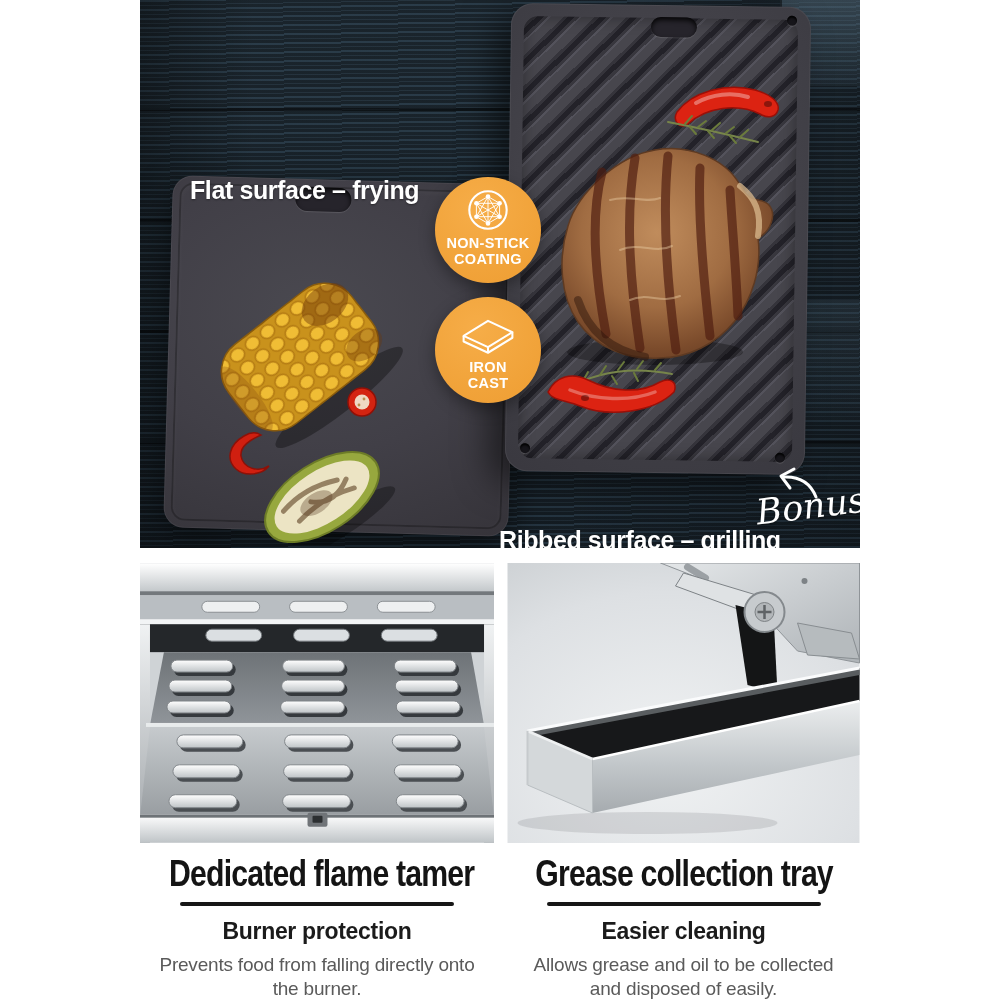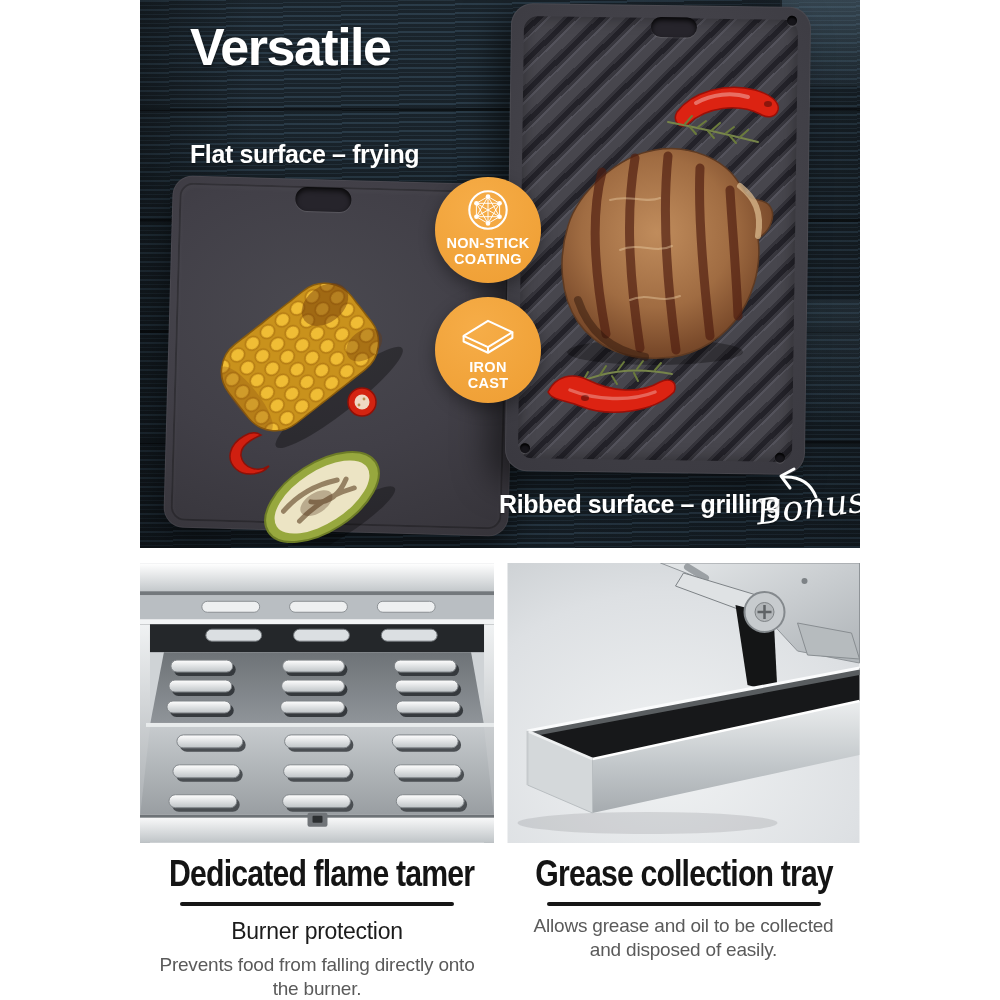--- a/index.html
+++ b/index.html
@@ -54,37 +54,37 @@
   .badge-icon { display:block; margin:10px auto 2px auto; }
   .badge-icon-2 { display:block; margin:16px auto 4px auto; }
   .badge-line { font-size:14.5px; line-height:16px; font-weight:bold; letter-spacing:.3px; }
 
   .hero-copy { position:absolute; left:50px; top:20px; z-index:5; color:#fff; }
   .hero-title { font-size:52px; line-height:54px; font-weight:bold; letter-spacing:-1.5px;
       text-shadow:0 2px 3px rgba(0,0,0,.35); }
   .hero-subtitle { margin-top:12px; font-size:25px; font-weight:bold; letter-spacing:-.4px;
       text-shadow:0 1px 2px rgba(0,0,0,.35); }
   .hero-label { position:absolute; z-index:5; color:#fff; font-size:25px; font-weight:bold;
-      letter-spacing:-.4px; text-shadow:0 1px 2px rgba(0,0,0,.4); }
+      letter-spacing:-.4px; text-shadow:0 1px 2px rgba(0,0,0,.4);margin-top:36px; }
   .label-flat { left:50px; top:140px; }
   .label-ribbed { left:359px; top:490px; }
   .bonus { position:absolute; left:616px; top:486px; z-index:5; color:#fff;
       font-family:"DejaVu Serif", serif; font-style:italic; font-size:35px;
       transform:rotate(-7deg); text-shadow:0 1px 2px rgba(0,0,0,.4); }
 
   
   .features { display:flex; gap:13px; margin-top:15px; }
   .feature { width:354px; }
   .feature:last-child { width:353px; }
   .feature-photo { display:block; }
   .feature-text { margin-top:12px; text-align:center; }
   .feature-heading { font-size:36px; line-height:38px; font-weight:bold; color:#141414;
       letter-spacing:-1px; white-space:nowrap; display:inline-block; transform:scaleX(.84); }
   .feature-underline { width:274px; height:4px; background:#161616; margin:9px auto 0 auto; border-radius:2px; }
-  .feature-sub { margin-top:12px; font-size:23px; font-weight:normal; letter-spacing:-.3px; color:#1b1b1b; }
+  .feature-sub { margin-top:12px; font-size:23px; font-weight:bold; letter-spacing:-.3px; color:#1b1b1b; }
   .feature-desc { margin:8px auto 0 auto; max-width:332px; font-size:19px; line-height:1.28;
       letter-spacing:-.2px; color:#5a5a5a; }
 </style>
 </head>
 <body>
 
 <div class="page">
   <div class="content">
 
     <div class="hero">
@@ -236,21 +236,20 @@
         <svg class="badge-icon-2" width="60" height="42" viewBox="0 0 64 44" fill="none" stroke="#fff" stroke-width="2.2" stroke-linejoin="round">
           <path d="M6,24 L32,8 L58,20 L32,36 Z"></path>
           <path d="M6,24 L6,30 L32,42 L58,26 L58,20"></path>
           <path d="M32,36 L32,42"></path>
         </svg>
         <div class="badge-line">IRON</div>
         <div class="badge-line">CAST</div>
       </div>
 
       <div class="hero-copy">
-        <div class="hero-title">Versatile</div>
       </div>
       <div class="hero-label label-flat">Flat surface – frying</div>
       <div class="hero-label label-ribbed">Ribbed surface – grilling</div>
       <div class="bonus">Bonus</div>
     </div>
 
     <div class="features">
 
       <div class="feature">
         <svg class="feature-photo" width="354" height="280" viewBox="0 0 355 280">
@@ -400,19 +399,20 @@
           <path d="M20,168 L352,105" stroke="#fafbfc" stroke-width="3"></path>
           <path d="M85,196 L352,138" stroke="#ffffff" stroke-width="2.5"></path>
           <path d="M20,168 L85,196" stroke="#eef0f1" stroke-width="2.5"></path>
           <path d="M20,168 L20,222" stroke="#c6cacd" stroke-width="2"></path>
         </svg>
         <div class="feature-text">
           <div style="text-align:center;">
             <span class="feature-heading">Grease collection tray</span>
           </div>
           <div class="feature-underline"></div>
+          <div class="feature-sub">Easier cleaning</div>
           <div class="feature-desc">Allows grease and oil to be collected and disposed of easily.</div>
         </div>
       </div>
 
     </div>
   </div>
 </div>
 
 </body></html>

